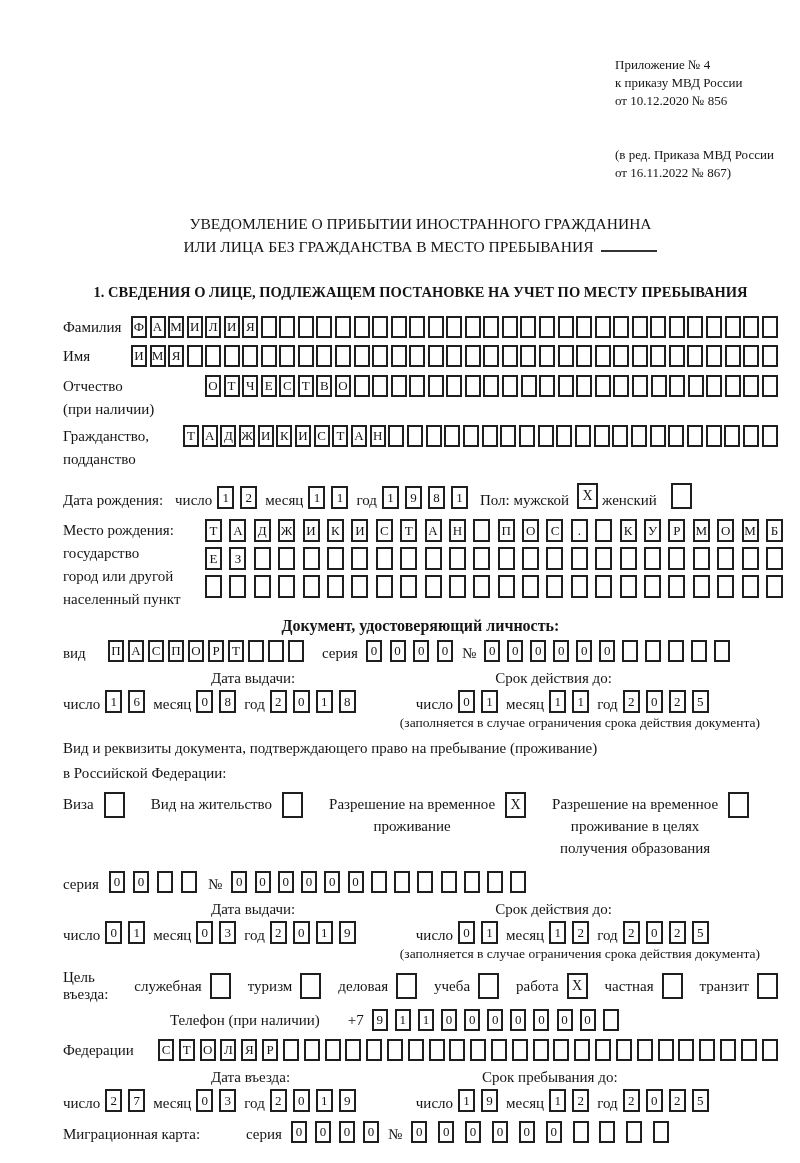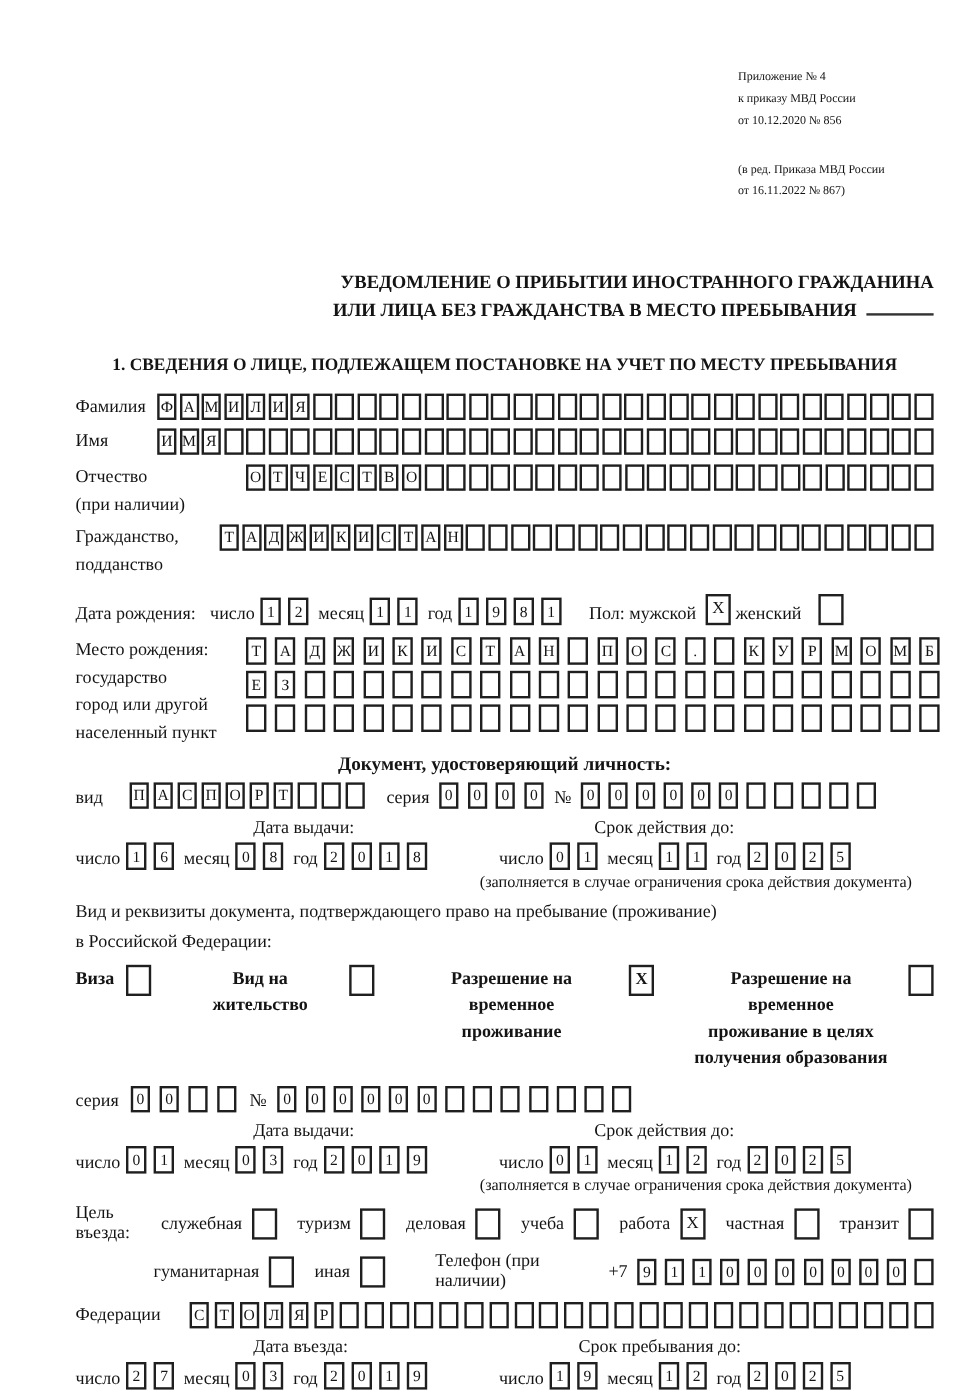--- a/index.html
+++ b/index.html
@@ -1,24 +1,24 @@
 <!DOCTYPE html>
 <html><head>
 <meta charset="utf-8">
 <style>
   html,body{margin:0;padding:0;background:#ffffff;}
   body{width:800px;height:1163px;overflow:hidden;font-family:"Liberation Serif","DejaVu Serif",serif;color:#141414;}
   .page{position:relative;box-sizing:border-box;width:800px;height:1163px;padding:38px 22px 10px 63px;}
 
   
-  .top-right{margin-left:552px;width:178px;font-size:10px;line-height:18px;white-space:pre-line;}
-  .top-right .rev{margin-top:5px;}
+  .top-right{margin-left:552px;width:178px;font-size:13px;line-height:18px;white-space:pre-line;}
+  .top-right .rev{margin-top:18px;}
   .forma{margin-top:16px;padding-right:22px;text-align:right;font-weight:bold;font-size:15px;letter-spacing:.5px;}
 
-  .title{margin-top:37px;text-align:right;font-weight:bold;font-size:15.5px;line-height:23px;}
+  .title{margin-top:12px;text-align:center;font-weight:normal;font-size:15.5px;line-height:23px;}
   .uline{display:inline-block;width:56px;border-bottom:2px solid #333;vertical-align:baseline;margin-left:8px;}
   .sec-head{margin-top:26px;text-align:center;font-weight:bold;font-size:14.5px;}
 
   
   .frow{display:flex;align-items:flex-start;}
   .lbl{font-size:15px;line-height:23px;white-space:pre-line;flex-shrink:0;}
   .cellrow{display:flex;justify-content:space-between;flex-shrink:0;}
   .cell{box-sizing:border-box;width:16px;height:22px;border:2px solid #1f1f1f;display:flex;align-items:center;justify-content:center;font-size:13px;background:#fff;}
   .mesto .cell{width:17px;height:23px;}
   .stack{display:flex;flex-direction:column;gap:5px;}
@@ -33,21 +33,21 @@
   .note-right{text-align:right;font-size:13.5px;padding-right:18px;margin-top:2px;}
   .plain{font-size:15px;line-height:23px;}
 
   
   .checkgroup{display:flex;align-items:center;}
   .cg-label{font-size:15px;margin-left:17px;}
   .cg-label:first-child{margin-left:0;}
   .checkgroup .cbox{margin-left:8px;}
 
   .resid-group{display:flex;align-items:flex-start;margin-top:8px;}
-  .resid-item{display:flex;align-items:flex-start;font-weight:bold;}
+  .resid-item{display:flex;align-items:flex-start;}
   .resid-item + .resid-item{margin-left:26px;}
   .resid-item .rlab{font-size:15px;line-height:22px;white-space:pre-line;text-align:center;}
   .resid-item .cbox{margin-left:10px;margin-top:-1px;}
 </style>
 </head>
 <body>
 
 <div class="page">
 
   <div class="top-right">
@@ -236,21 +236,21 @@
         <div class="cell">1</div>
         <div class="cell">1</div>
       </div>
     <span class="dlbl">год</span>
     <div class="dgroup">
         <div class="cell">1</div>
         <div class="cell">9</div>
         <div class="cell">8</div>
         <div class="cell">1</div>
       </div>
-    <span class="dlbl" style="margin-left:15px">Пол: мужской</span>
+    <span class="dlbl" style="margin-left:4px">Пол: мужской</span>
     <span class="cbox" style="margin-left:8px">X</span>
     <span class="dlbl" style="margin-left:4px">женский</span>
     <span class="cbox" style="margin-left:14px"></span>
   </div>
 
   <div class="frow mesto" style="margin-top:10px">
     <div class="lbl" style="width:142px">Место рождения:
 государство
 город или другой
 населенный пункт</div>
@@ -523,26 +523,20 @@
         <span class="cbox"></span>
         <span class="cg-label">работа</span>
         <span class="cbox">X</span>
         <span class="cg-label">частная</span>
         <span class="cbox"></span>
         <span class="cg-label">транзит</span>
         <span class="cbox"></span>
       </span>
   </div>
   <div class="checkgroup" style="margin-top:6px;margin-left:65px">
-    <span id="purpose-row2" style="display:flex;align-items:center">
-        <span class="cg-label" style="margin-left: 0px;">гуманитарная</span>
-        <span class="cbox"></span>
-        <span class="cg-label">иная</span>
-        <span class="cbox"></span>
-      </span>
     <span class="cg-label" style="margin-left:42px">Телефон (при наличии)</span>
     <span class="cg-label" style="margin-left:28px">+7</span>
     <div class="cellrow" style="width:247px;margin-left:8px">
         <div class="cell">9</div>
         <div class="cell">1</div>
         <div class="cell">1</div>
         <div class="cell">0</div>
         <div class="cell">0</div>
         <div class="cell">0</div>
         <div class="cell">0</div>

